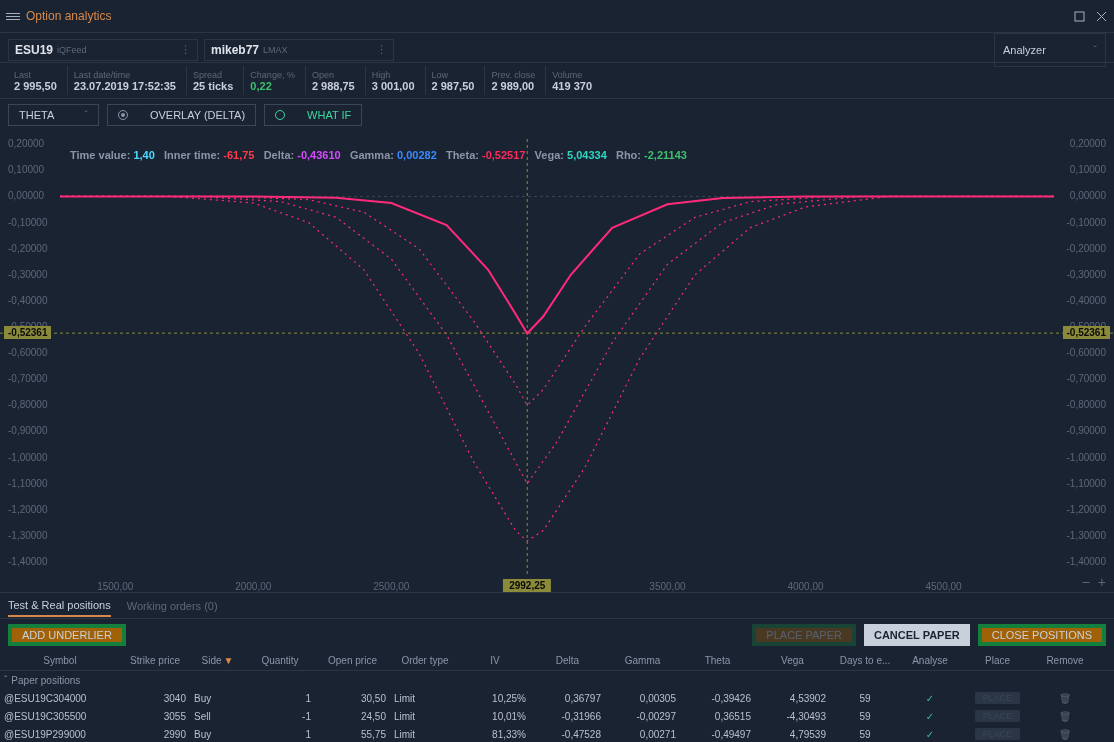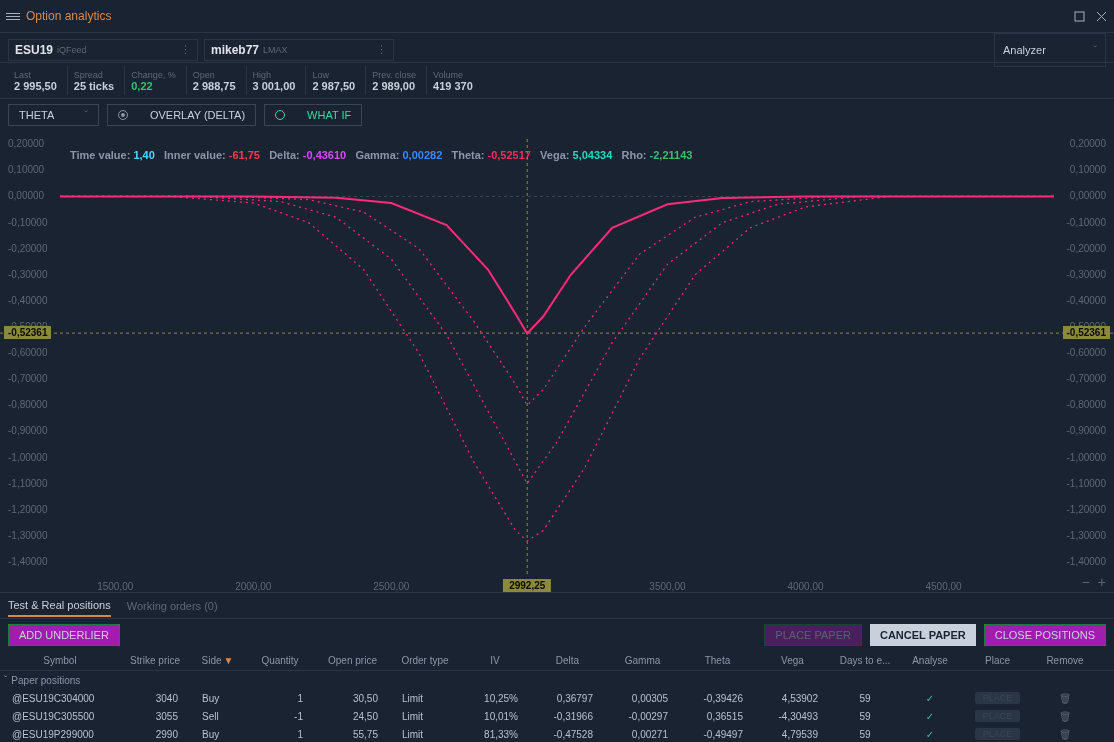--- a/index.html
+++ b/index.html
@@ -38,26 +38,26 @@
 .ytick-r { position:absolute; right:8px; font-size:10px; color:#5c6878; }
 .xtick { position:absolute; bottom:0px; font-size:10px; color:#5c6878; transform:translateX(-50%); }
 .marker-y { position:absolute; left:4px; background:#8a8a3a; color:#0a0a0a; font-size:10px; padding:1px 4px; font-weight:bold; }
 .marker-y-r { position:absolute; right:4px; background:#8a8a3a; color:#0a0a0a; font-size:10px; padding:1px 4px; font-weight:bold; }
 .marker-x { position:absolute; bottom:0px; background:#8a8a3a; color:#0a0a0a; font-size:10px; padding:1px 6px; font-weight:bold; transform:translateX(-50%); }
 .zoom-ctrl { position:absolute; right:8px; bottom:2px; display:flex; gap:8px; color:#5c6878; font-size:14px; }
 .tabs-row { height:26px; display:flex; align-items:center; padding:0 8px; gap:16px; border-bottom:1px solid #2a3646; }
 .tab { color:#5c6878; cursor:pointer; font-size:11px; padding:4px 0; }
 .tab.active { color:#c8d0dc; border-bottom:2px solid #d8894a; }
 .action-row { height:32px; display:flex; align-items:center; padding:4px 8px; gap:8px; }
-.btn { height:22px; border:1px solid #15803d; padding:0 10px; display:flex; align-items:center; cursor:pointer; font-size:11px; color:#c8d0dc; background:#a21caf; }
+.btn { height:22px; border:4px solid #15803d; padding:0 10px; display:flex; align-items:center; cursor:pointer; font-size:11px; color:#c8d0dc; background:#a16207; }
 .btn.disabled { opacity:0.35; cursor:default; }
 .btn.light { background:#c8d0dc; color:#1a2332; border:none; font-weight:bold; }
 .table { width:100%; }
 .thead { display:flex; height:20px; background:#1a2332; border-bottom:1px solid #2a3646; font-size:10px; color:#8a96a8; }
-.th, .td { display:flex; align-items:center; padding:0 12px; overflow:hidden; white-space:nowrap; }
+.th, .td { display:flex; align-items:center; padding:0 4px; overflow:hidden; white-space:nowrap; }
 .jc-c { justify-content:center; } .jc-r { justify-content:flex-end; }
 .group-row { display:flex; align-items:center; height:18px; font-size:10px; color:#8a96a8; padding-left:4px; gap:4px; }
 .trow { display:flex; height:18px; font-size:10px; color:#b8c0cc; }
 .c-sym{width:120px}.c-str{width:70px}.c-side{width:55px}.c-qty{width:70px}.c-op{width:75px}.c-ot{width:70px}.c-iv{width:70px}.c-d{width:75px}.c-g{width:75px}.c-t{width:75px}.c-v{width:75px}.c-dte{width:70px}.c-an{width:60px}.c-pl{width:75px}.c-rm{width:60px}
 .filter-icon{color:#d8894a;margin-left:2px;}
 .check{color:#3dbf9e;}
 .place-cell{background:#2a3646;color:#3a4656;font-size:9px;padding:1px 8px;border-radius:2px;}
 .trash{color:#5c6878;}
 svg { display:block; }
 </style>
@@ -104,20 +104,24 @@
     <span class="chev">ˇ</span>
   </div>
 </div>
 
 <div class="inforow">
   <div class="infocell">
       <span class="info-label">Last</span>
       <span class="info-value">2 995,50</span>
     </div>
   <div class="infocell">
+      <span class="info-label">Last date/time</span>
+      <span class="info-value">23.07.2019 17:52:35</span>
+    </div>
+  <div class="infocell">
       <span class="info-label">Spread</span>
       <span class="info-value">25 ticks</span>
     </div>
   <div class="infocell">
       <span class="info-label">Change, %</span>
       <span class="info-value green">0,22</span>
     </div>
   <div class="infocell">
       <span class="info-label">Open</span>
       <span class="info-value">2 988,75</span>
@@ -151,21 +155,21 @@
     </div>
   <div class="toggle-btn">
       <span class="radio" style="border-color:#3dd89e"></span>
       <span class="whatif">WHAT IF</span>
     </div>
 </div>
 
 <div class="chart-area">
   <div class="greek-line">
     <span class="lbl">Time value:</span> <span style="color:#4fd8ff">1,40</span>&nbsp;&nbsp;
-    <span class="lbl">Inner value:</span> <span style="color:#ff3a4a">-61,75</span>&nbsp;&nbsp;
+    <span class="lbl">Inner time:</span> <span style="color:#ff3a4a">-61,75</span>&nbsp;&nbsp;
     <span class="lbl">Delta:</span> <span style="color:#d84aff">-0,43610</span>&nbsp;&nbsp;
     <span class="lbl">Gamma:</span> <span style="color:#3a8aff">0,00282</span>&nbsp;&nbsp;
     <span class="lbl">Theta:</span> <span style="color:#ff2a5a">-0,52517</span>&nbsp;&nbsp;
     <span class="lbl">Vega:</span> <span style="color:#2ad8c0">5,04334</span>&nbsp;&nbsp;
     <span class="lbl">Rho:</span> <span style="color:#3dbf6e">-2,21143</span>
   </div>
   <svg class="plot" id="plot" viewBox="0 0 1114 462">
       <line x1="60" x2="1054" y1="65.43712574850301" y2="65.43712574850301" stroke="#3a4656" stroke-dasharray="3,3"></line>
       <line x1="0" x2="1114" y1="202.14009580838322" y2="202.14009580838322" stroke="#8a8a3a" stroke-dasharray="3,3"></line>
       <line x1="527.2490277777778" x2="527.2490277777778" y1="8" y2="444" stroke="#8a8a3a" stroke-dasharray="3,3"></line>

